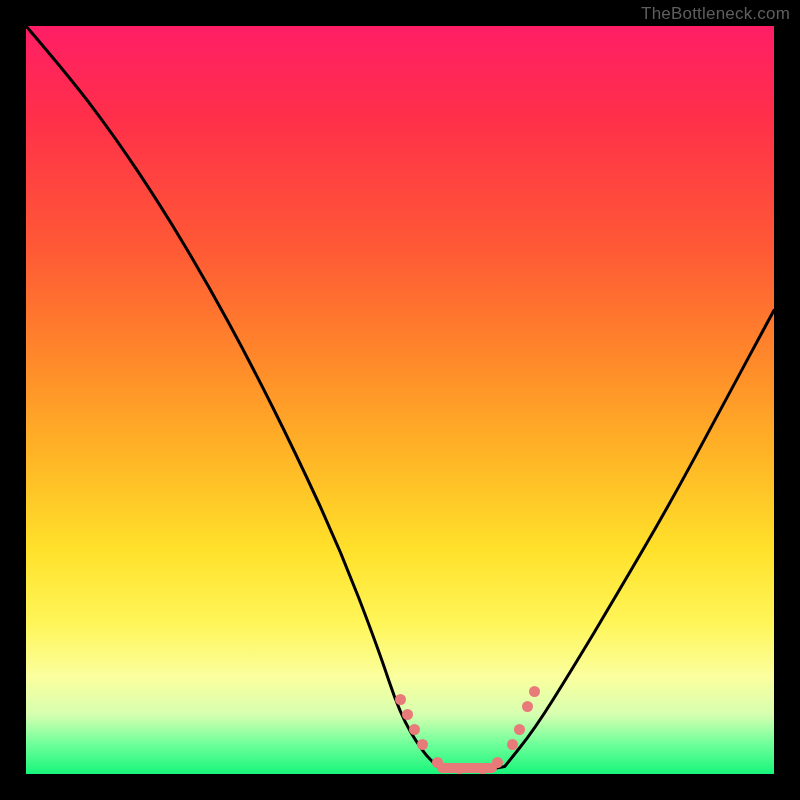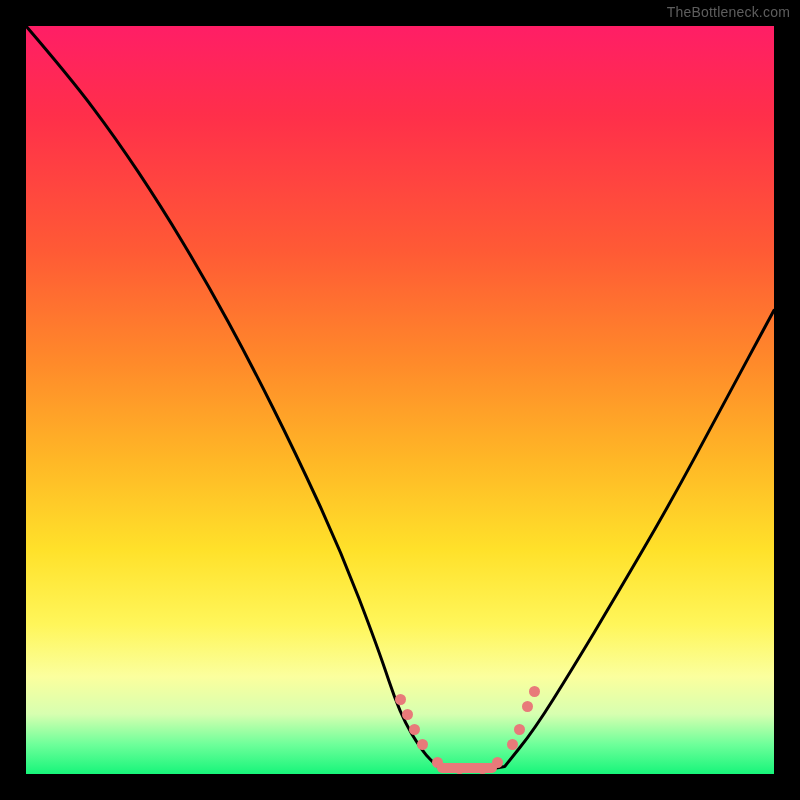--- a/index.html
+++ b/index.html
@@ -36,21 +36,21 @@
       #d7ffb0 92%,
       #6fff9a 96%,
       #17f57a 100%
     );
   }
   .watermark {
     position: absolute;
     top: 4px;
     right: 10px;
     color: #5e5e5e;
-    font-size: 14px;
+    font-size: 17px;
     font-weight: 500;
     letter-spacing: 0.2px;
     user-select: none;
   }
   svg.curve {
     position: absolute;
     left: 0; top: 0;
     width: 748px;
     height: 748px;
     overflow: visible;

